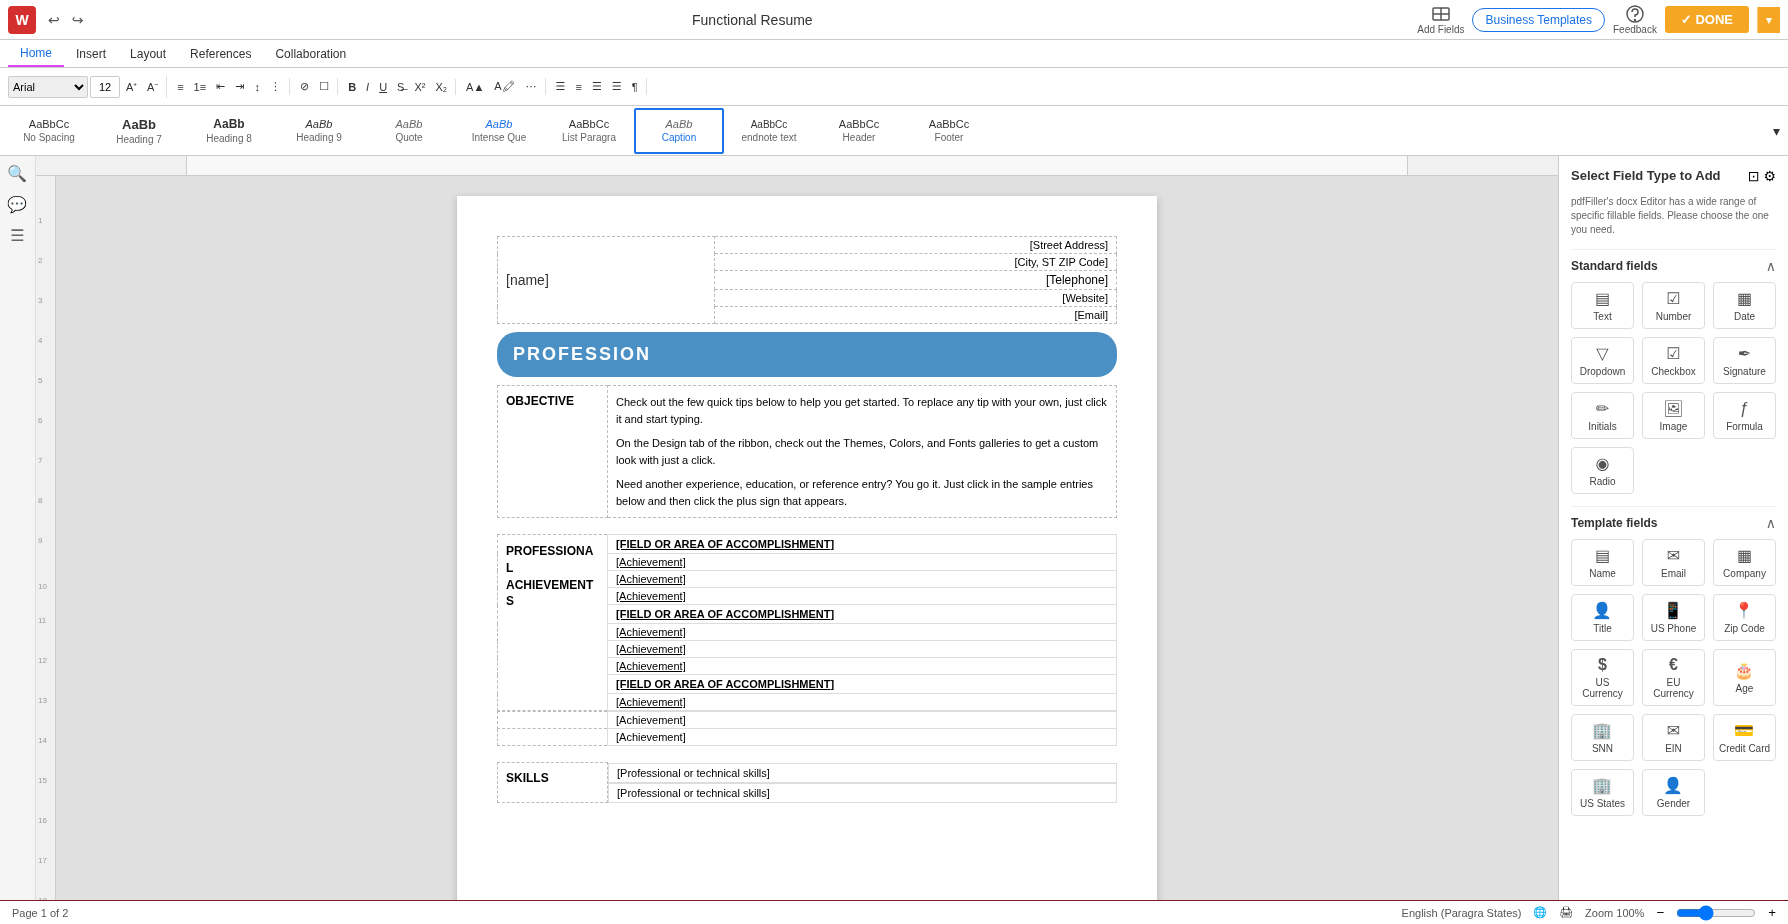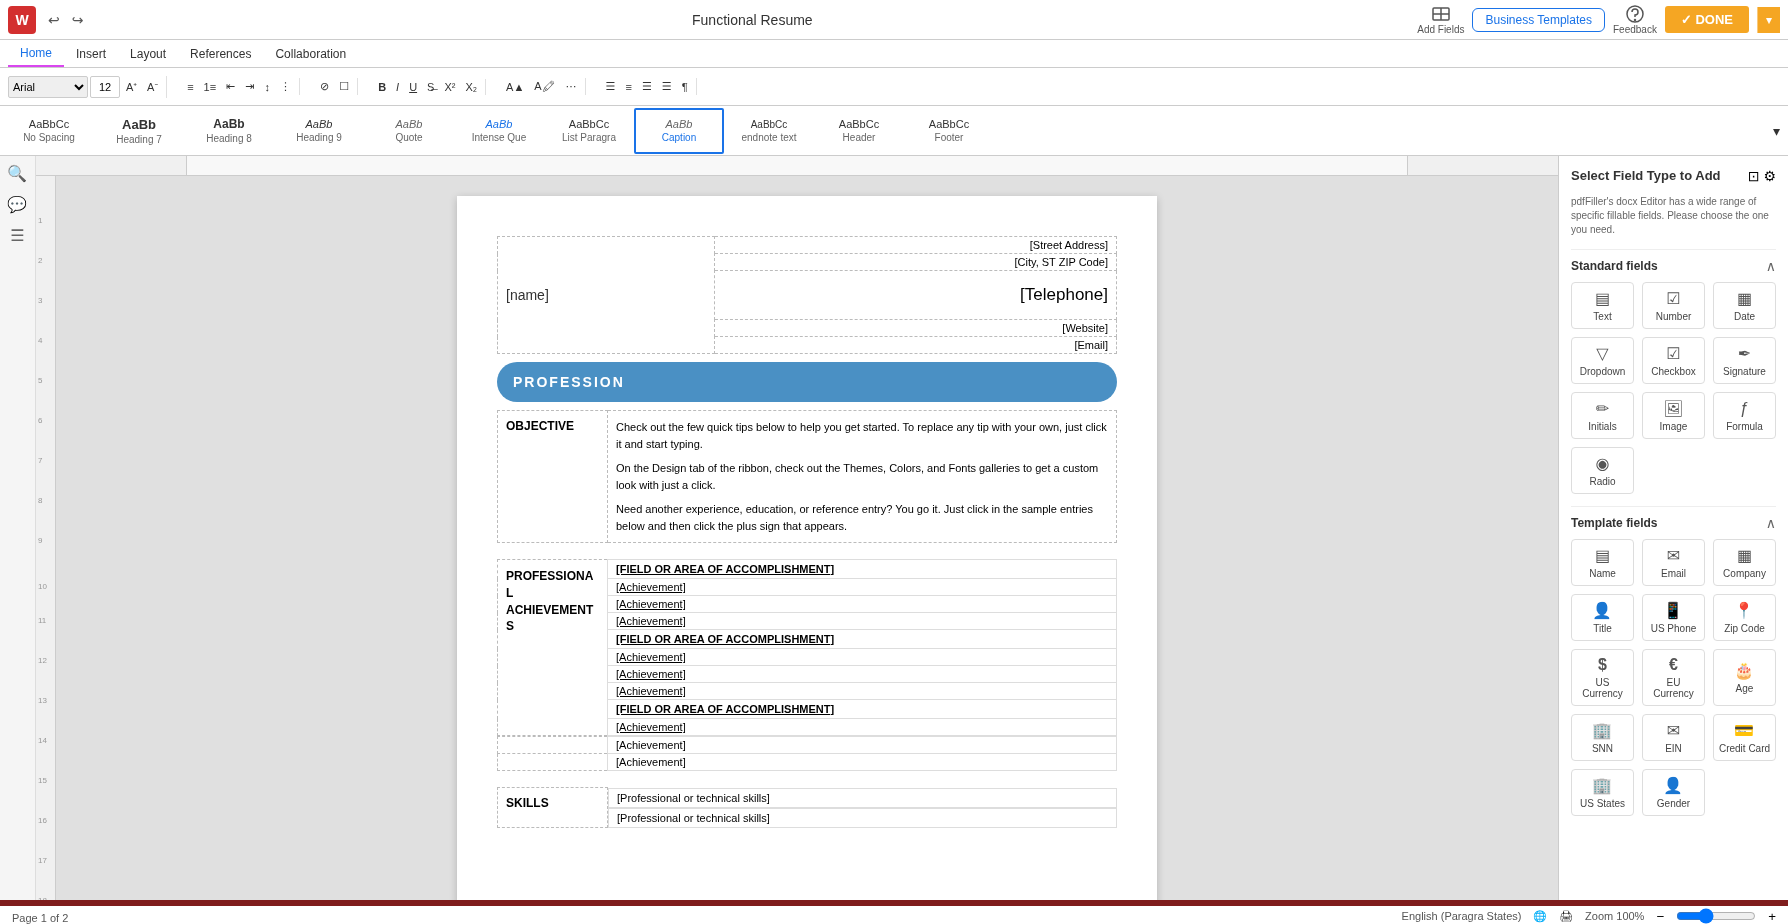--- a/index.html
+++ b/index.html
@@ -10,37 +10,37 @@
       display: flex; align-items: center; background: #fff;
       border-bottom: 1px solid #ccc; height: 40px; padding: 0 8px; gap: 8px;
     }
     #logo { width: 28px; height: 28px; background: #d32f2f; border-radius: 4px; display: flex; align-items: center; justify-content: center; }
     #logo span { color: white; font-size: 14px; font-weight: bold; }
     .undo-redo { display: flex; gap: 4px; }
     .undo-redo button { background: none; border: none; cursor: pointer; font-size: 14px; color: #555; }
     #doc-title { flex: 1; text-align: center; font-size: 14px; font-weight: 400; color: #333; }
     #add-fields-btn { display: flex; flex-direction: column; align-items: center; font-size: 10px; color: #555; border: none; background: none; cursor: pointer; }
     #add-fields-btn svg { width: 20px; height: 20px; }
-    #business-templates-btn { border: 1.5px solid #1a73e8; color: #1a73e8; background: #fff; padding: 4px 12px; font-size: 12px; cursor: pointer; border-radius: 6px; font-weight: 500; }
+    #business-templates-btn { border: 1.5px solid #1a73e8; color: #1a73e8; background: #fff; padding: 4px 12px; font-size: 12px; cursor: pointer; border-radius: 12px; font-weight: 500; }
     #feedback-btn { display: flex; flex-direction: column; align-items: center; font-size: 10px; color: #555; border: none; background: none; cursor: pointer; }
     #done-btn { background: #f5a623; color: white; border: none; padding: 6px 16px; font-size: 13px; font-weight: bold; cursor: pointer; border-radius: 3px; display: flex; align-items: center; gap: 4px; }
     #done-dropdown { background: #f5a623; color: white; border: none; border-left: 1px solid rgba(255,255,255,0.4); padding: 6px 8px; cursor: pointer; font-size: 12px; }
 
     
     #nav-tabs {
       display: flex; background: #fff; border-bottom: 1px solid #ccc;
       height: 28px; padding: 0 8px;
     }
     .nav-tab { padding: 4px 12px; font-size: 12px; cursor: pointer; color: #333; border: none; background: none; }
     .nav-tab.active { color: #1a73e8; border-bottom: 2px solid #d946ef; }
 
     
     #toolbar {
       background: #fff; border-bottom: 1px solid #ccc;
-      height: 38px; display: flex; align-items: center; padding: 0 4px; gap: 12px;
+      height: 38px; display: flex; align-items: center; padding: 0 4px; gap: 2px;
     }
     .toolbar-group { display: flex; align-items: center; gap: 2px; padding: 0 4px; border-right: 1px solid #e0e0e0; }
     .toolbar-btn { background: none; border: none; cursor: pointer; padding: 2px 4px; font-size: 11px; color: #333; border-radius: 2px; }
     .font-select { width: 80px; height: 22px; font-size: 11px; border: 1px solid #ccc; border-radius: 2px; }
     .font-size-input { width: 30px; height: 22px; font-size: 11px; border: 1px solid #ccc; border-radius: 2px; text-align: center; }
     .bold-btn { font-weight: bold; }
     .italic-btn { font-style: italic; }
     .underline-btn { text-decoration: underline; }
 
     
@@ -75,21 +75,21 @@
       flex: 1; background: #e8e8e8; overflow: auto; padding: 20px;
       display: flex; justify-content: center;
     }
     #doc-page {
       background: white; width: 780px; min-height: 900px;
       box-shadow: 0 2px 8px rgba(0,0,0,0.2); padding: 30px 40px;
     }
 
     .profession-bar {
       background: #4a90c4; color: white; padding: 12px 16px;
-      font-size: 14px; font-weight: bold; letter-spacing: 2px; margin: 8px 0; border-radius: 20px;
+      font-size: 18px; font-weight: bold; letter-spacing: 2px; margin: 8px 0; border-radius: 20px;
     }
 
     
     #right-panel {
       width: 220px; background: #fff; border-left: 1px solid #ccc;
       overflow-y: auto; padding: 12px;
     }
     #right-panel h3 { font-size: 13px; font-weight: 600; color: #333; margin-bottom: 6px; }
     #right-panel p { font-size: 11px; color: #666; line-height: 1.4; margin-bottom: 8px; }
 
@@ -103,22 +103,22 @@
     .fields-grid { display: grid; grid-template-columns: repeat(3, 1fr); gap: 8px; margin-bottom: 8px; }
     .field-item {
       display: flex; flex-direction: column; align-items: center; justify-content: center;
       border: 1px solid #ddd; border-radius: 4px; padding: 6px 4px; cursor: pointer;
       font-size: 10px; color: #444; text-align: center; gap: 3px;
     }
     .field-icon { font-size: 16px; color: #555; }
 
     
     #status-bar {
-      height: 24px; background: #fff; border-top: 6px solid #7f1d1d;
-      display: flex; align-items: flex-end; padding: 0 12px; font-size: 11px; color: #555;
+      height: 24px; background: #fff; border-top: 1px solid #7f1d1d;
+      display: flex; align-items: center; padding: 0 12px; font-size: 11px; color: #555;
       justify-content: space-between;
     }
     .status-right { display: flex; align-items: center; gap: 12px; }
 
     
     #vert-ruler { width: 18px; background: #f5f5f5; border-right: 1px solid #ddd; position: relative; overflow: hidden; }
 
     .doc-wrapper { display: flex; flex-direction: column; flex: 1; }
     .ruler-and-doc { display: flex; flex: 1; overflow: hidden; }
   </style>
@@ -302,21 +302,21 @@
               <td style="border:1px dashed #bbb;padding:2px 8px;text-align:right;font-size:11px;">
                 <span>[Street Address]</span>
               </td>
             </tr>
             <tr>
               <td style="border:1px dashed #bbb;padding:2px 8px;text-align:right;font-size:11px;">
                 <span>[City, ST ZIP Code]</span>
               </td>
             </tr>
             <tr>
-              <td style="border:1px dashed #bbb;padding:14px 8px;text-align:right;font-size:17px;">
+              <td style="border:1px dashed #bbb;padding:2px 8px;text-align:right;font-size:12px;">
                 <span>[Telephone]</span>
               </td>
             </tr>
             <tr>
               <td style="border:1px dashed #bbb;padding:2px 8px;text-align:right;font-size:11px;">
                 <span>[Website]</span>
               </td>
             </tr>
             <tr>
               <td style="border:1px dashed #bbb;padding:2px 8px;text-align:right;font-size:11px;">

